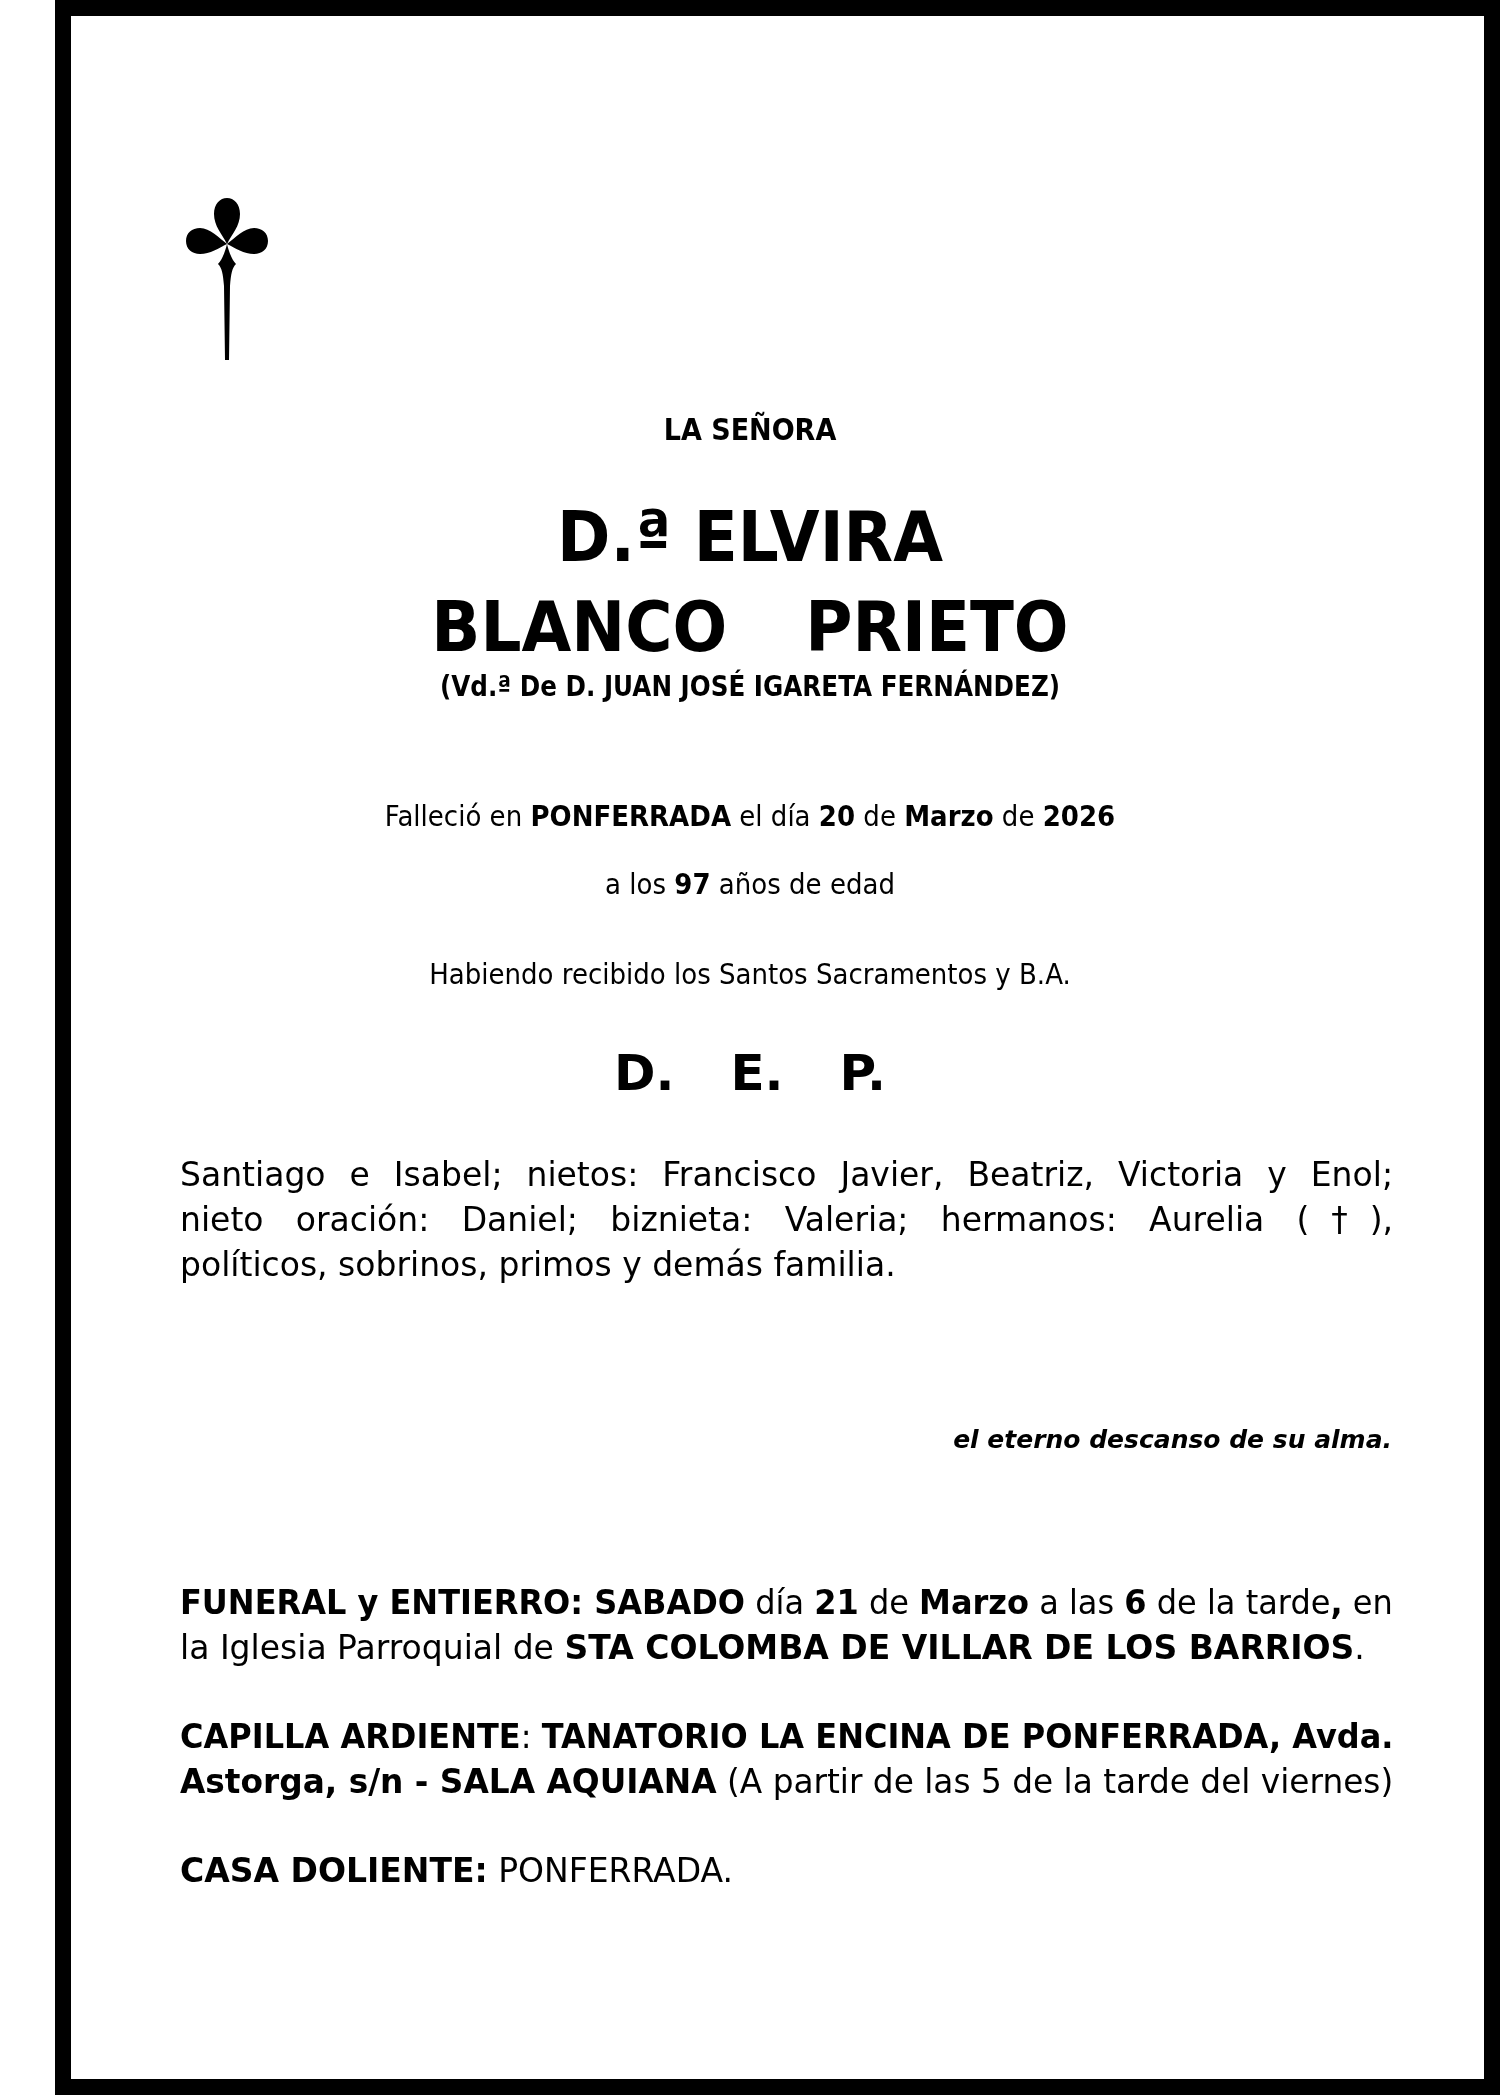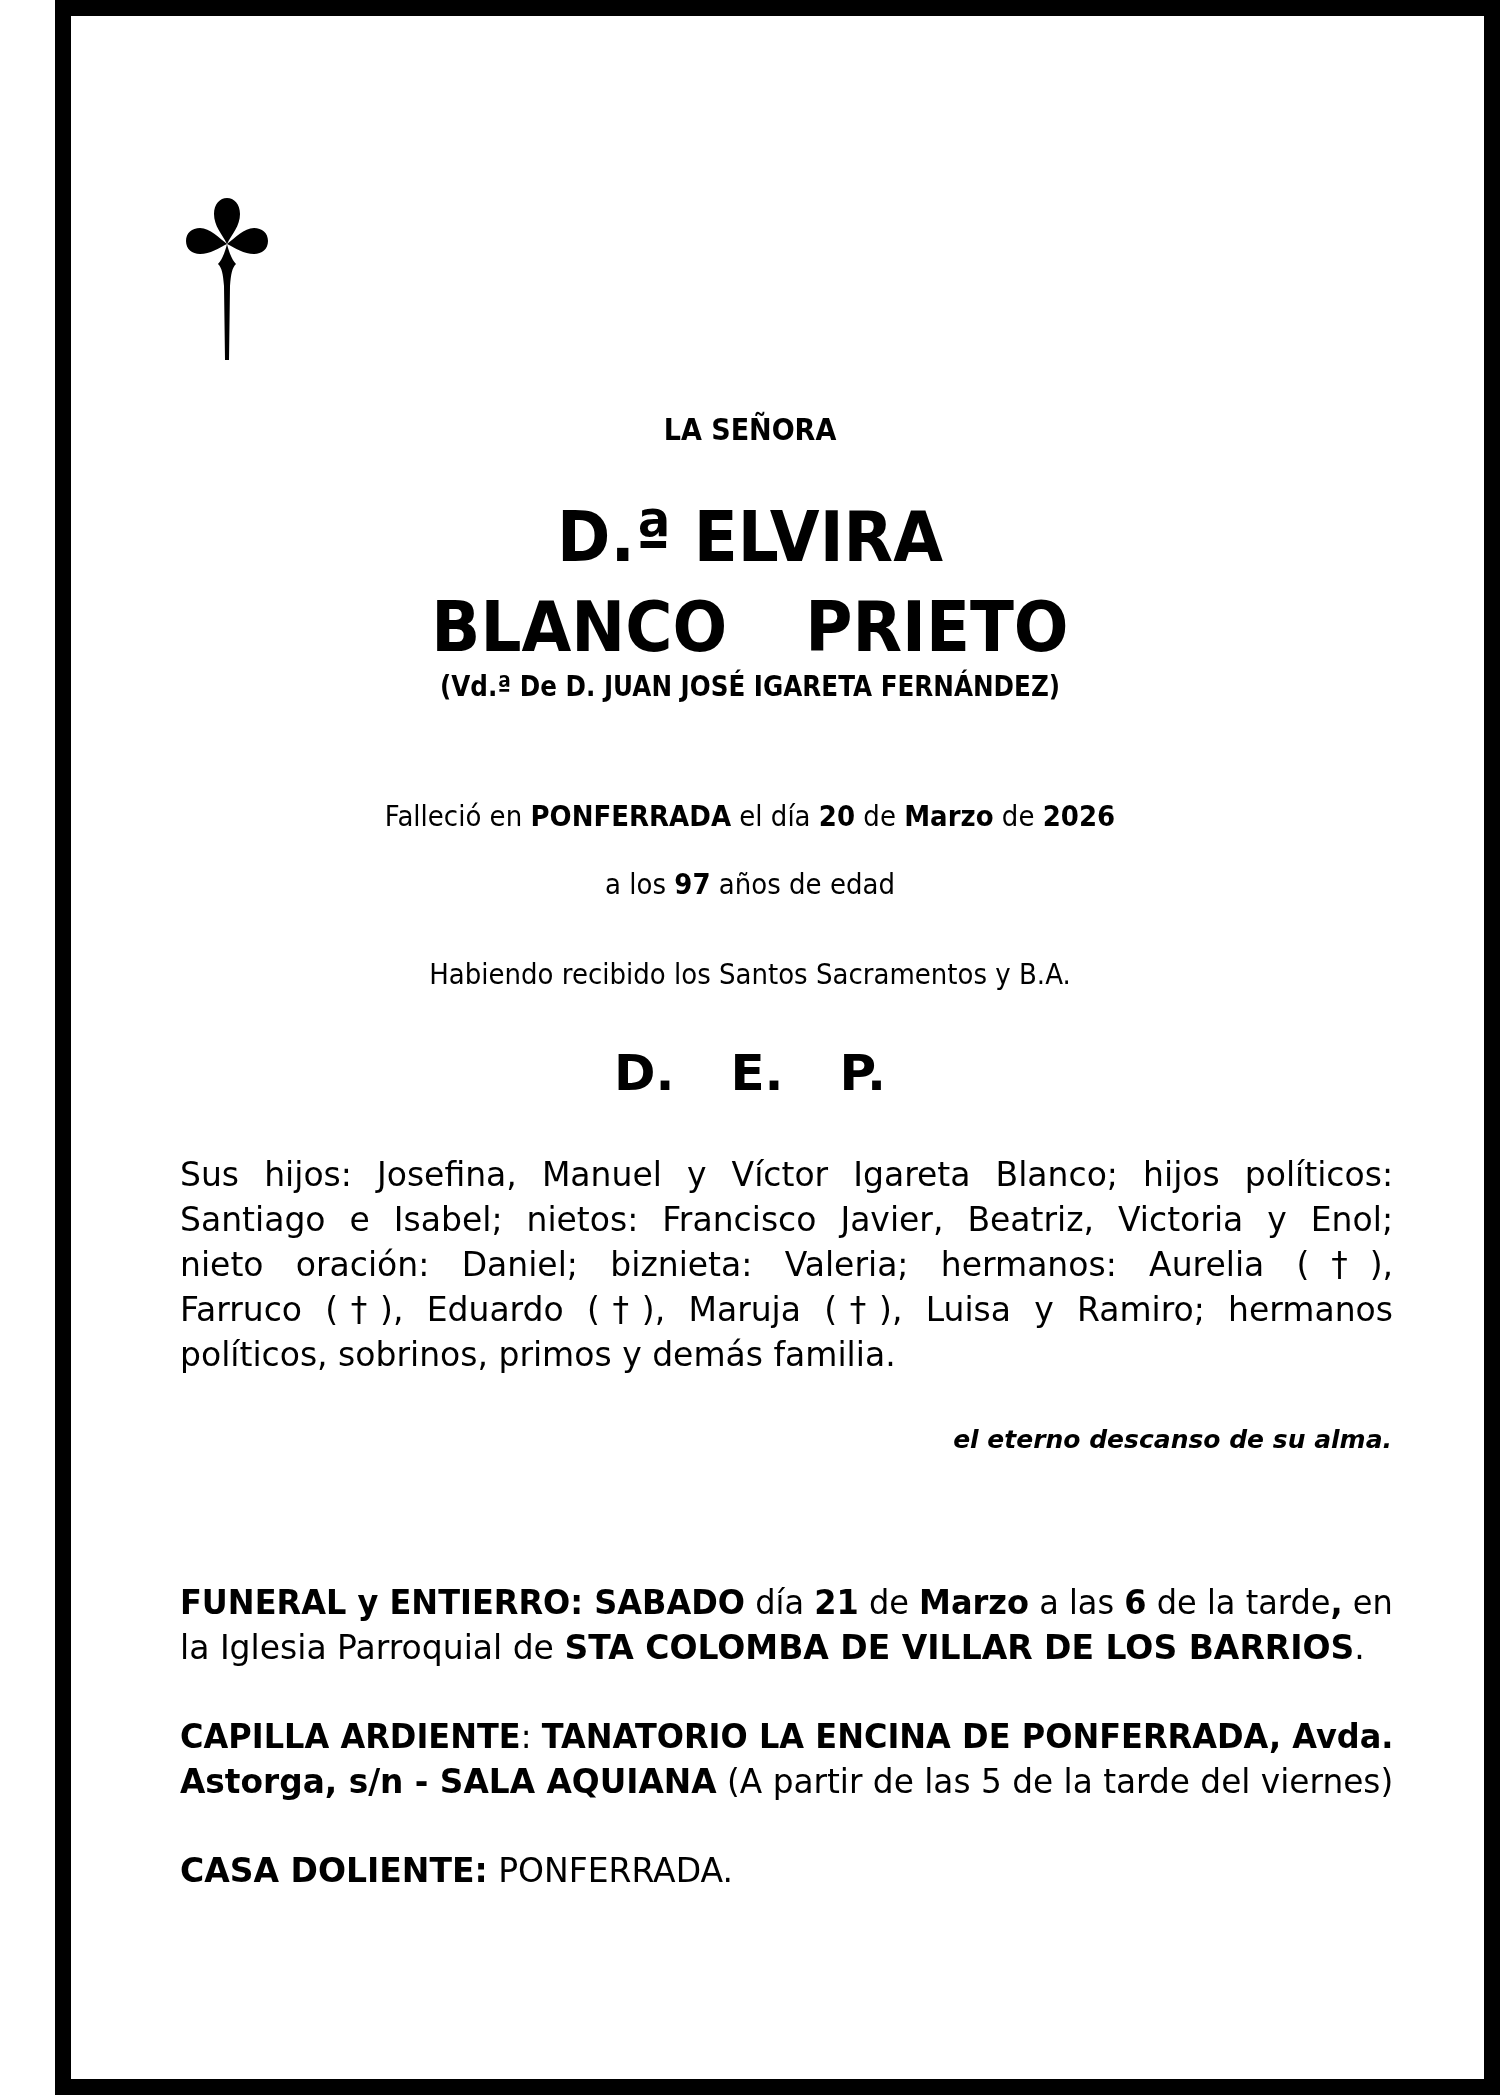--- a/index.html
+++ b/index.html
@@ -63,24 +63,22 @@
 <div class="abs line l2">
   <span style="white-space:pre">a los </span><span class="b">97</span><span style="white-space:pre"> años de edad</span>
 </div>
 <div class="abs line l3">Habiendo recibido los Santos Sacramentos y B.A.</div>
 
 <div class="abs dep">
   <span>D.</span><span>E.</span><span>P.</span>
 </div>
 
 <div class="family">
-  <span class="row" style="display: block; text-align-last: justify;">Sus hijos: Josefina, Manuel y Víctor Igareta Blanco; hijos políticos:</span>
   <span class="row" style="display: block; text-align-last: justify;">Santiago e Isabel; nietos: Francisco Javier, Beatriz, Victoria y Enol;</span>
   <span class="row" style="display: block; text-align-last: justify;">nieto oración: Daniel; biznieta: Valeria; hermanos: Aurelia (†),</span>
-  <span class="row" style="display: block; text-align-last: justify;">Farruco (†), Eduardo (†), Maruja (†), Luisa y Ramiro; hermanos</span>
   <span class="row last" style="display: block; text-align-last: left;">políticos, sobrinos, primos y demás familia.</span>
 </div>
 
 <div class="pray">
   <div>el eterno descanso de su alma.</div>
 </div>
 
 <div class="block funeral">
   <span class="row just" style="display: block; text-align-last: justify; transform-origin: left center; transform: scaleX(0.97); width: 1250px;"><span class="b">FUNERAL y ENTIERRO: SABADO</span><span style="white-space:pre"> día </span><span class="b">21</span><span style="white-space:pre"> de </span><span class="b">Marzo</span><span style="white-space:pre"> a las </span><span class="b">6</span><span style="white-space:pre"> de la tarde</span><span class="b">,</span><span style="white-space:pre"> en</span></span>
   <span class="row" style="display: block; text-align-last: left;"><span style="white-space:pre">la Iglesia Parroquial de </span><span class="b">STA COLOMBA DE VILLAR DE LOS BARRIOS</span><span>.</span></span>

